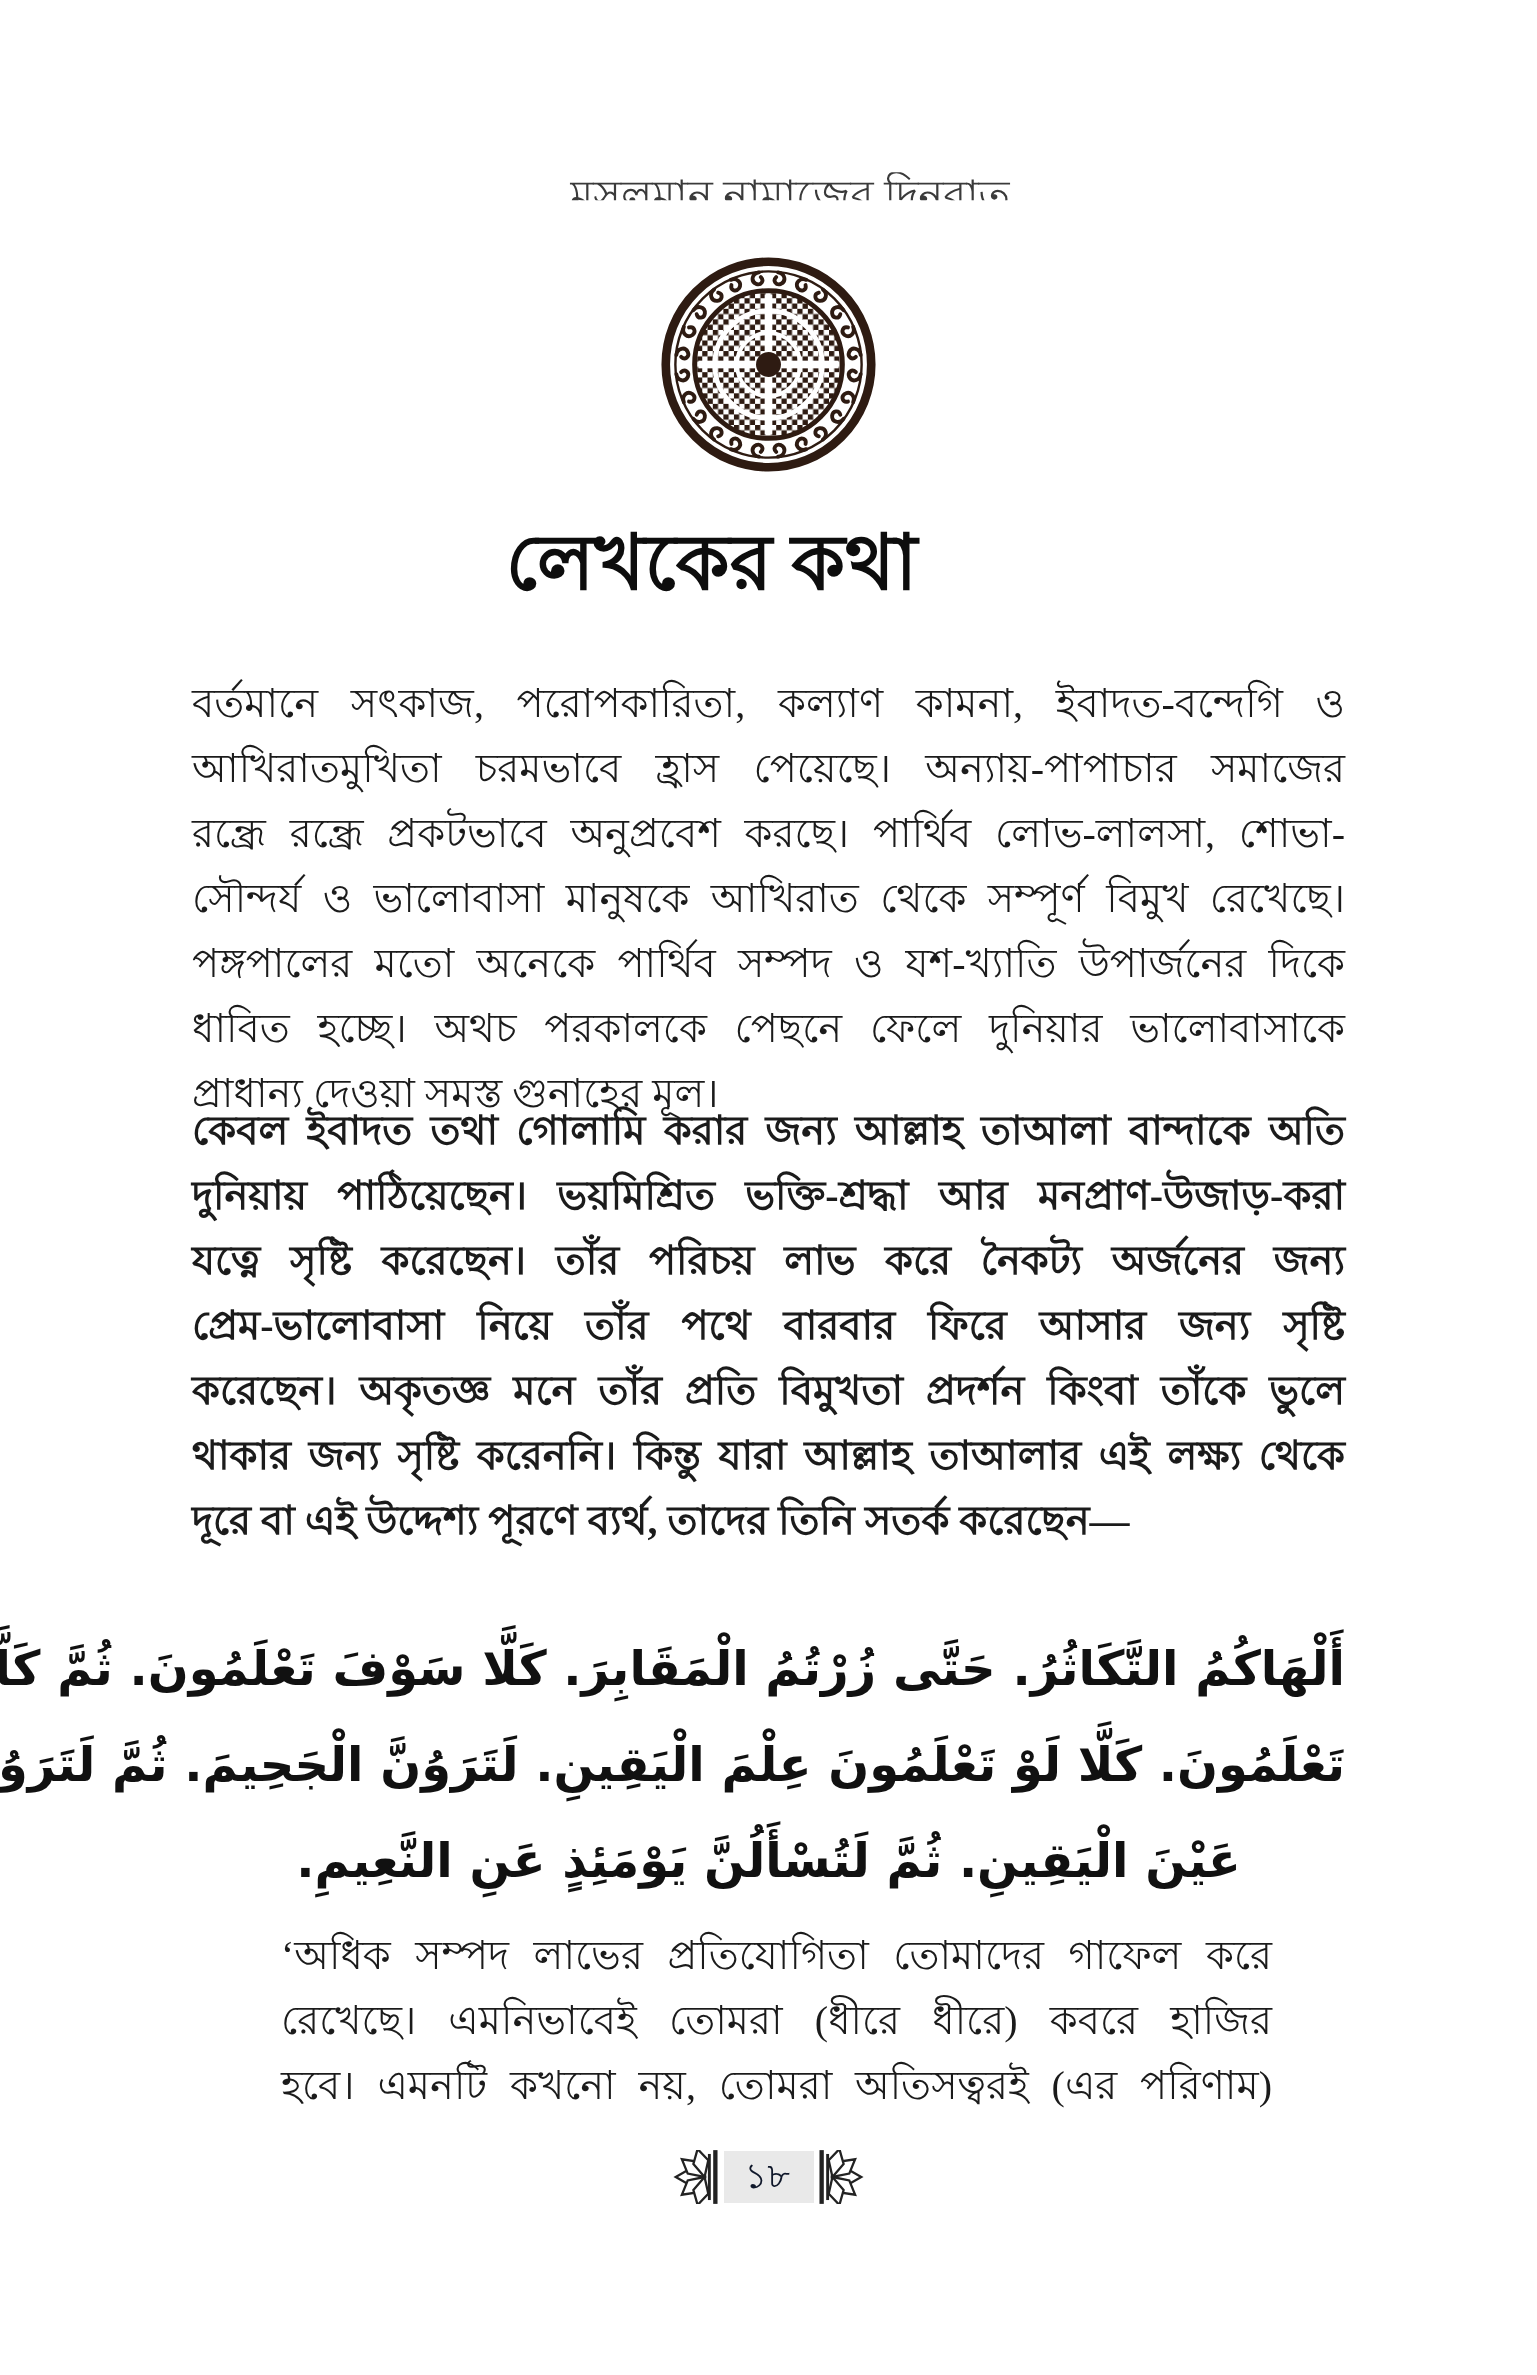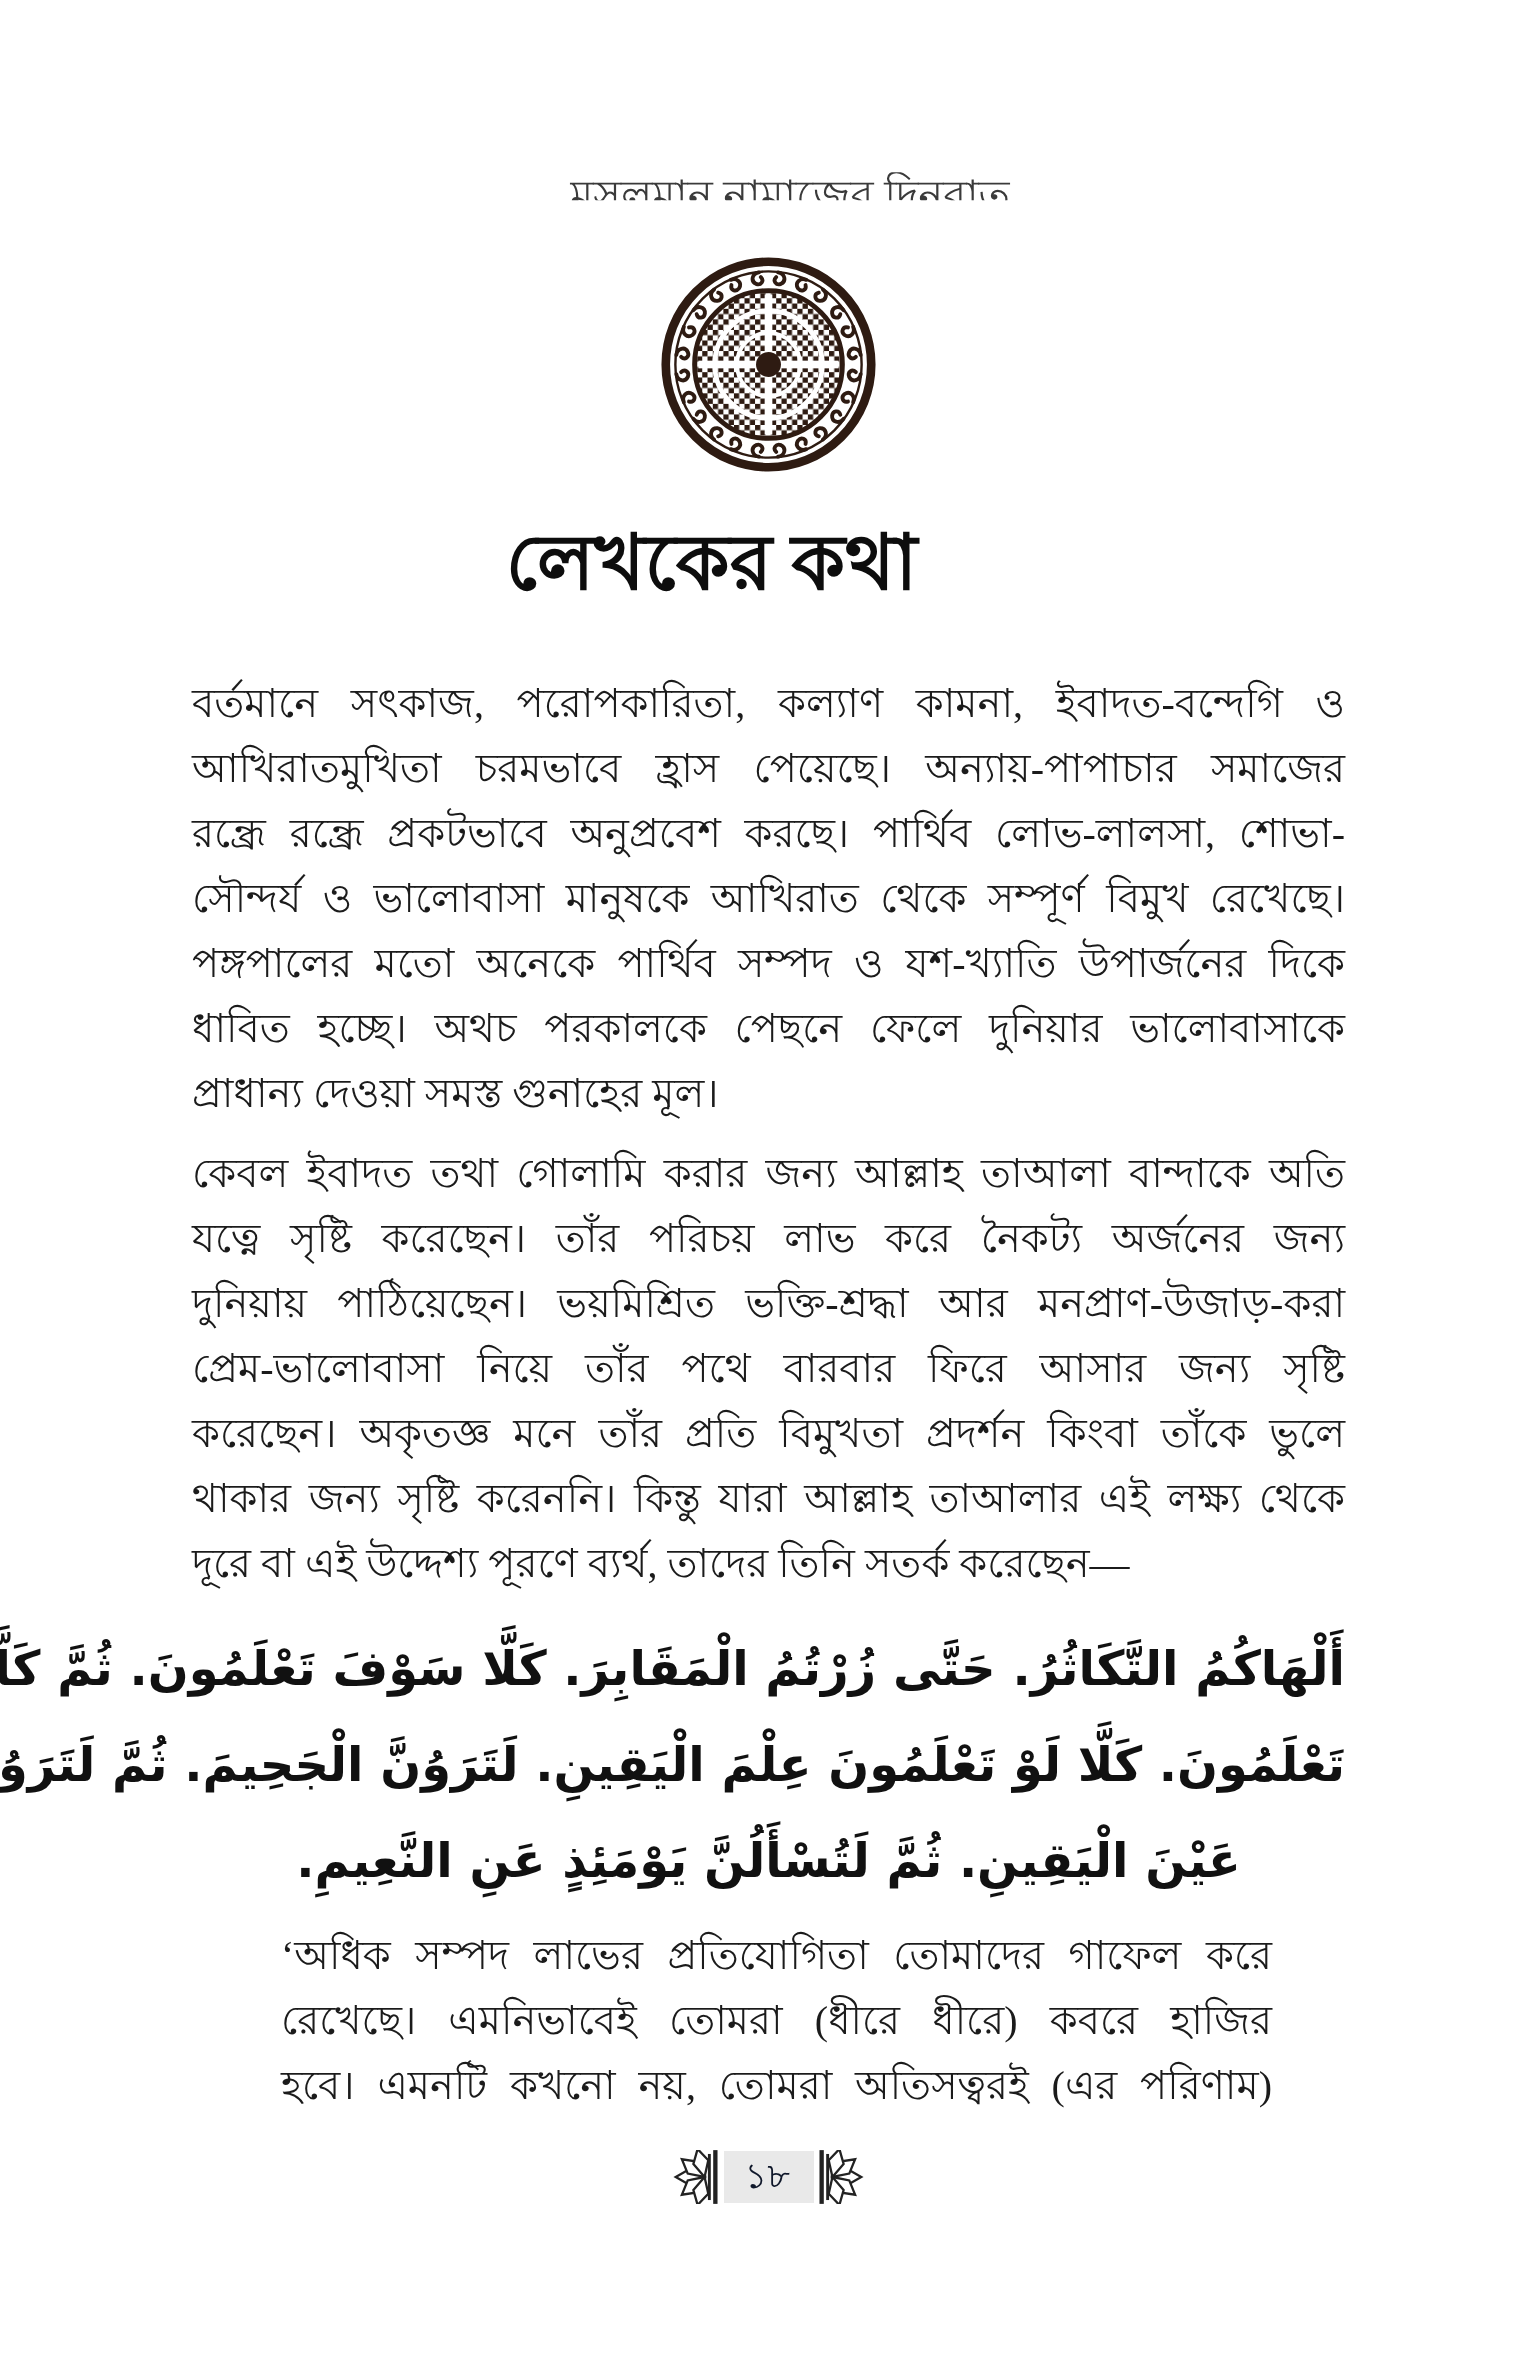--- a/index.html
+++ b/index.html
@@ -22,21 +22,21 @@
   
   .medallion{top:256px;left:660px;width:217px;height:217px;}
   
   .page-title{
     top:517px;left:0;width:1423px;text-align:center;
     font-size:77px;line-height:92px;font-weight:bold;color:#0d0d0d;
   }
   
   .para{left:192px;width:1153px;font-size:40px;}
   .p1{top:671px;}
-  .p2{top:1141px;}
+  .p2{top:1098px;font-weight:bold;}
   .bline{
     line-height:65px;white-space:nowrap;
     text-align:justify;text-align-last:justify;
   }
   .bline.last{text-align-last:left;}
   
   .arabic{top:1620px;left:192px;width:1153px;}
   .aline{
     direction:rtl;unicode-bidi:isolate;
     font-family:"DejaVu Sans","Liberation Sans",sans-serif;
@@ -107,22 +107,22 @@
   <div class="bline">আখিরাতমুখিতা চরমভাবে হ্রাস পেয়েছে। অন্যায়-পাপাচার সমাজের</div>
   <div class="bline">রন্ধ্রে রন্ধ্রে প্রকটভাবে অনুপ্রবেশ করছে। পার্থিব লোভ-লালসা, শোভা-</div>
   <div class="bline">সৌন্দর্য ও ভালোবাসা মানুষকে আখিরাত থেকে সম্পূর্ণ বিমুখ রেখেছে।</div>
   <div class="bline">পঙ্গপালের মতো অনেকে পার্থিব সম্পদ ও যশ-খ্যাতি উপার্জনের দিকে</div>
   <div class="bline">ধাবিত হচ্ছে। অথচ পরকালকে পেছনে ফেলে দুনিয়ার ভালোবাসাকে</div>
   <div class="bline last">প্রাধান্য দেওয়া সমস্ত গুনাহের মূল।</div>
 </div>
 
 <div class="abs para p2">
   <div class="bline">কেবল ইবাদত তথা গোলামি করার জন্য আল্লাহ তাআলা বান্দাকে অতি</div>
+  <div class="bline">দুনিয়ায় পাঠিয়েছেন। ভয়মিশ্রিত ভক্তি-শ্রদ্ধা আর মনপ্রাণ-উজাড়-করা</div>
   <div class="bline">যত্নে সৃষ্টি করেছেন। তাঁর পরিচয় লাভ করে নৈকট্য অর্জনের জন্য</div>
-  <div class="bline">দুনিয়ায় পাঠিয়েছেন। ভয়মিশ্রিত ভক্তি-শ্রদ্ধা আর মনপ্রাণ-উজাড়-করা</div>
   <div class="bline">প্রেম-ভালোবাসা নিয়ে তাঁর পথে বারবার ফিরে আসার জন্য সৃষ্টি</div>
   <div class="bline">করেছেন। অকৃতজ্ঞ মনে তাঁর প্রতি বিমুখতা প্রদর্শন কিংবা তাঁকে ভুলে</div>
   <div class="bline">থাকার জন্য সৃষ্টি করেননি। কিন্তু যারা আল্লাহ তাআলার এই লক্ষ্য থেকে</div>
   <div class="bline last">দূরে বা এই উদ্দেশ্য পূরণে ব্যর্থ, তাদের তিনি সতর্ক করেছেন—</div>
 </div>
 
 <div class="abs arabic">
   <div class="aline">أَلْهَاكُمُ التَّكَاثُرُ. حَتَّى زُرْتُمُ الْمَقَابِرَ. كَلَّا سَوْفَ تَعْلَمُونَ. ثُمَّ كَلَّا سَوْفَ</div>
   <div class="aline">تَعْلَمُونَ. كَلَّا لَوْ تَعْلَمُونَ عِلْمَ الْيَقِينِ. لَتَرَوُنَّ الْجَحِيمَ. ثُمَّ لَتَرَوُنَّهَا</div>
   <div class="aline last">عَيْنَ الْيَقِينِ. ثُمَّ لَتُسْأَلُنَّ يَوْمَئِذٍ عَنِ النَّعِيمِ.</div>

